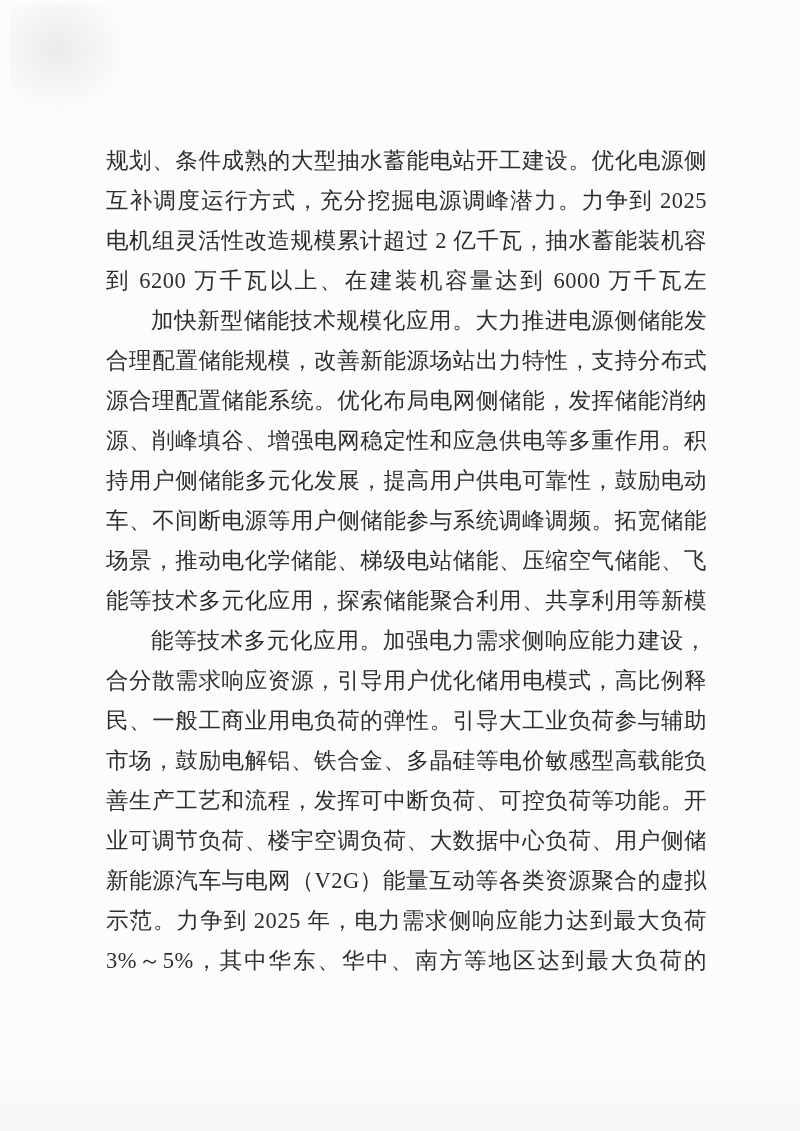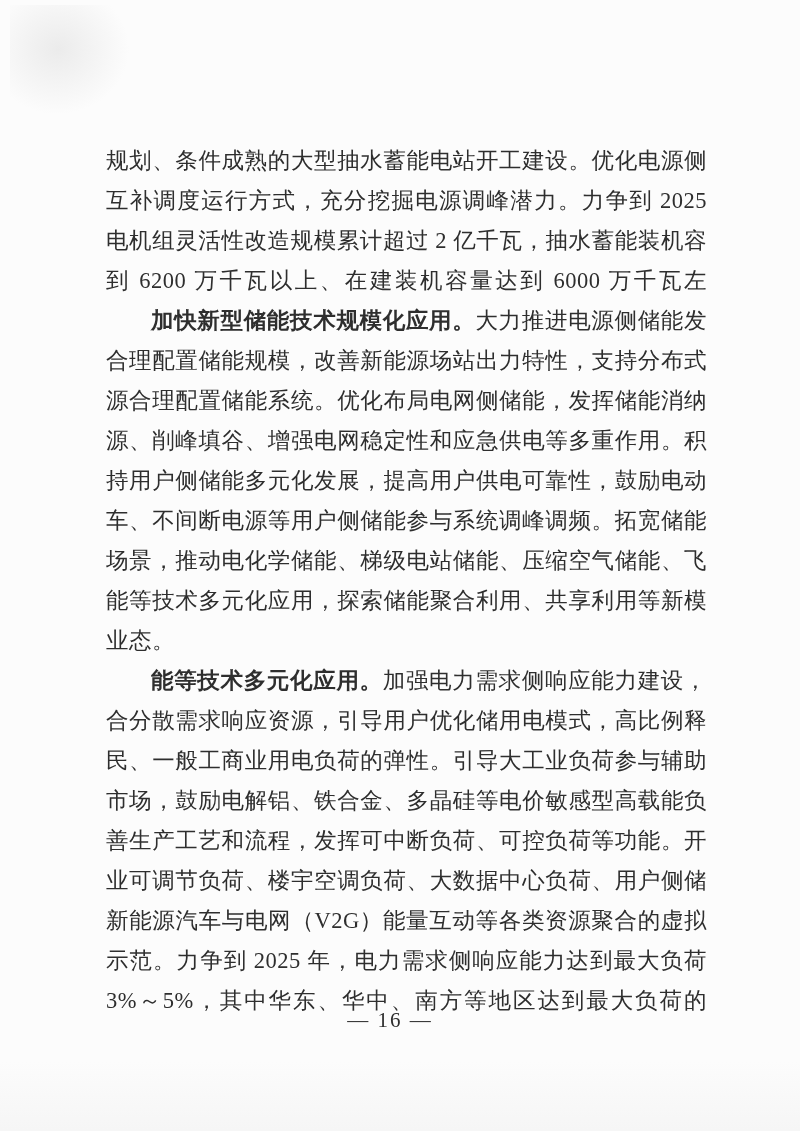--- a/index.html
+++ b/index.html
@@ -46,21 +46,21 @@
     text-align-last: justify;
     overflow: hidden;
   }
   .line.para-end {
     text-align-last: left;
   }
   .line.indent {
     text-indent: 2em;
   }
   .lead-bold {
-    font-weight: bold;
+    font-weight: normal;
   }
   .page-number {
     position: absolute;
     left: 90px;
     top: 1002px;
     width: 600px;
     height: 36px;
     line-height: 36px;
     text-align: center;
     font-size: 21px;
@@ -81,26 +81,24 @@
       <div class="line"><span>电机组灵活性改造规模累计超过 2 亿千瓦，抽水蓄能装机容量达</span></div>
       <div class="line para-end"><span>到 6200 万千瓦以上、在建装机容量达到 6000 万千瓦左右。</span></div>
       <div class="line indent"><span class="lead-bold">加快新型储能技术规模化应用。</span><span>大力推进电源侧储能发展，</span></div>
       <div class="line"><span>合理配置储能规模，改善新能源场站出力特性，支持分布式新能</span></div>
       <div class="line"><span>源合理配置储能系统。优化布局电网侧储能，发挥储能消纳新能</span></div>
       <div class="line"><span>源、削峰填谷、增强电网稳定性和应急供电等多重作用。积极支</span></div>
       <div class="line"><span>持用户侧储能多元化发展，提高用户供电可靠性，鼓励电动汽</span></div>
       <div class="line"><span>车、不间断电源等用户侧储能参与系统调峰调频。拓宽储能应用</span></div>
       <div class="line"><span>场景，推动电化学储能、梯级电站储能、压缩空气储能、飞轮储</span></div>
       <div class="line"><span>能等技术多元化应用，探索储能聚合利用、共享利用等新模式新</span></div>
-      <div class="line para-end"><span>业态。</span></div>
       <div class="line indent"><span class="lead-bold">能等技术多元化应用。</span><span>加强电力需求侧响应能力建设，整</span></div>
       <div class="line"><span>合分散需求响应资源，引导用户优化储用电模式，高比例释放居</span></div>
       <div class="line"><span>民、一般工商业用电负荷的弹性。引导大工业负荷参与辅助服务</span></div>
       <div class="line"><span>市场，鼓励电解铝、铁合金、多晶硅等电价敏感型高载能负荷改</span></div>
       <div class="line"><span>善生产工艺和流程，发挥可中断负荷、可控负荷等功能。开展工</span></div>
       <div class="line"><span>业可调节负荷、楼宇空调负荷、大数据中心负荷、用户侧储能、</span></div>
       <div class="line"><span>新能源汽车与电网（V2G）能量互动等各类资源聚合的虚拟电厂</span></div>
       <div class="line"><span>示范。力争到 2025 年，电力需求侧响应能力达到最大负荷的</span></div>
       <div class="line"><span>3%～5%，其中华东、华中、南方等地区达到最大负荷的 5%左</span></div>
     </div>
 
-  <div class="page-number">— 16 —</div>
 </div>
 
 </body></html>

